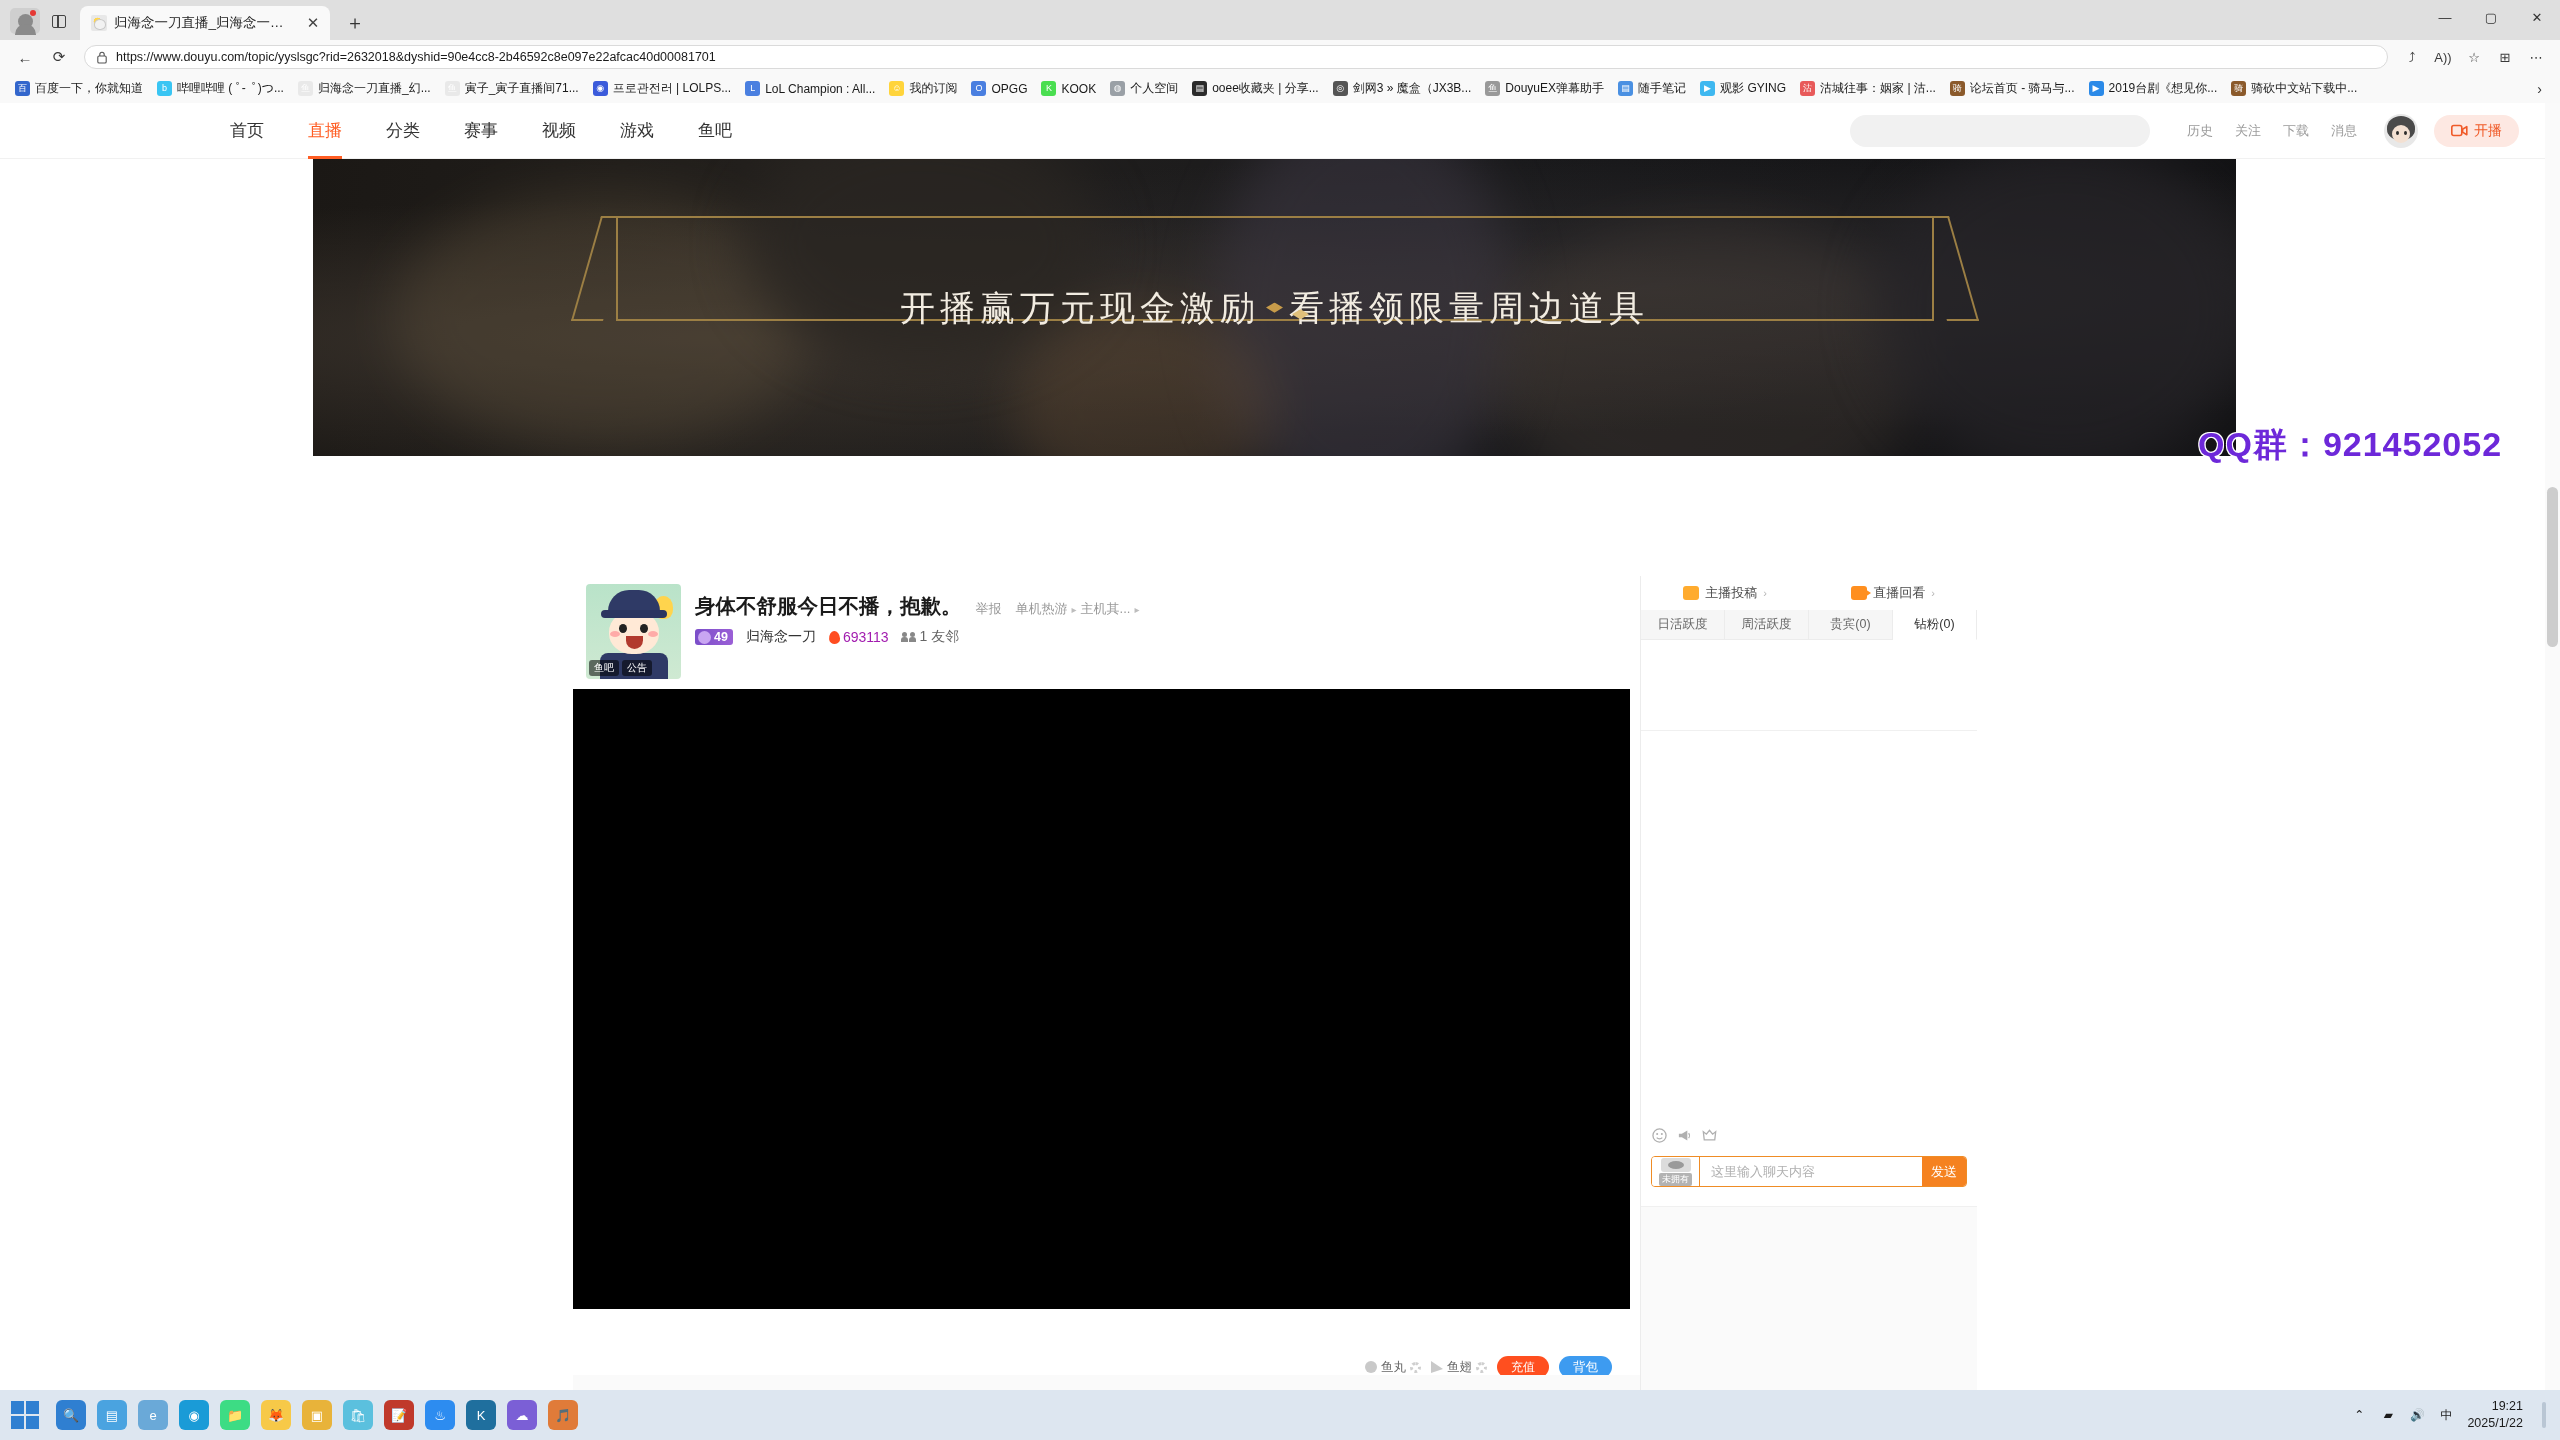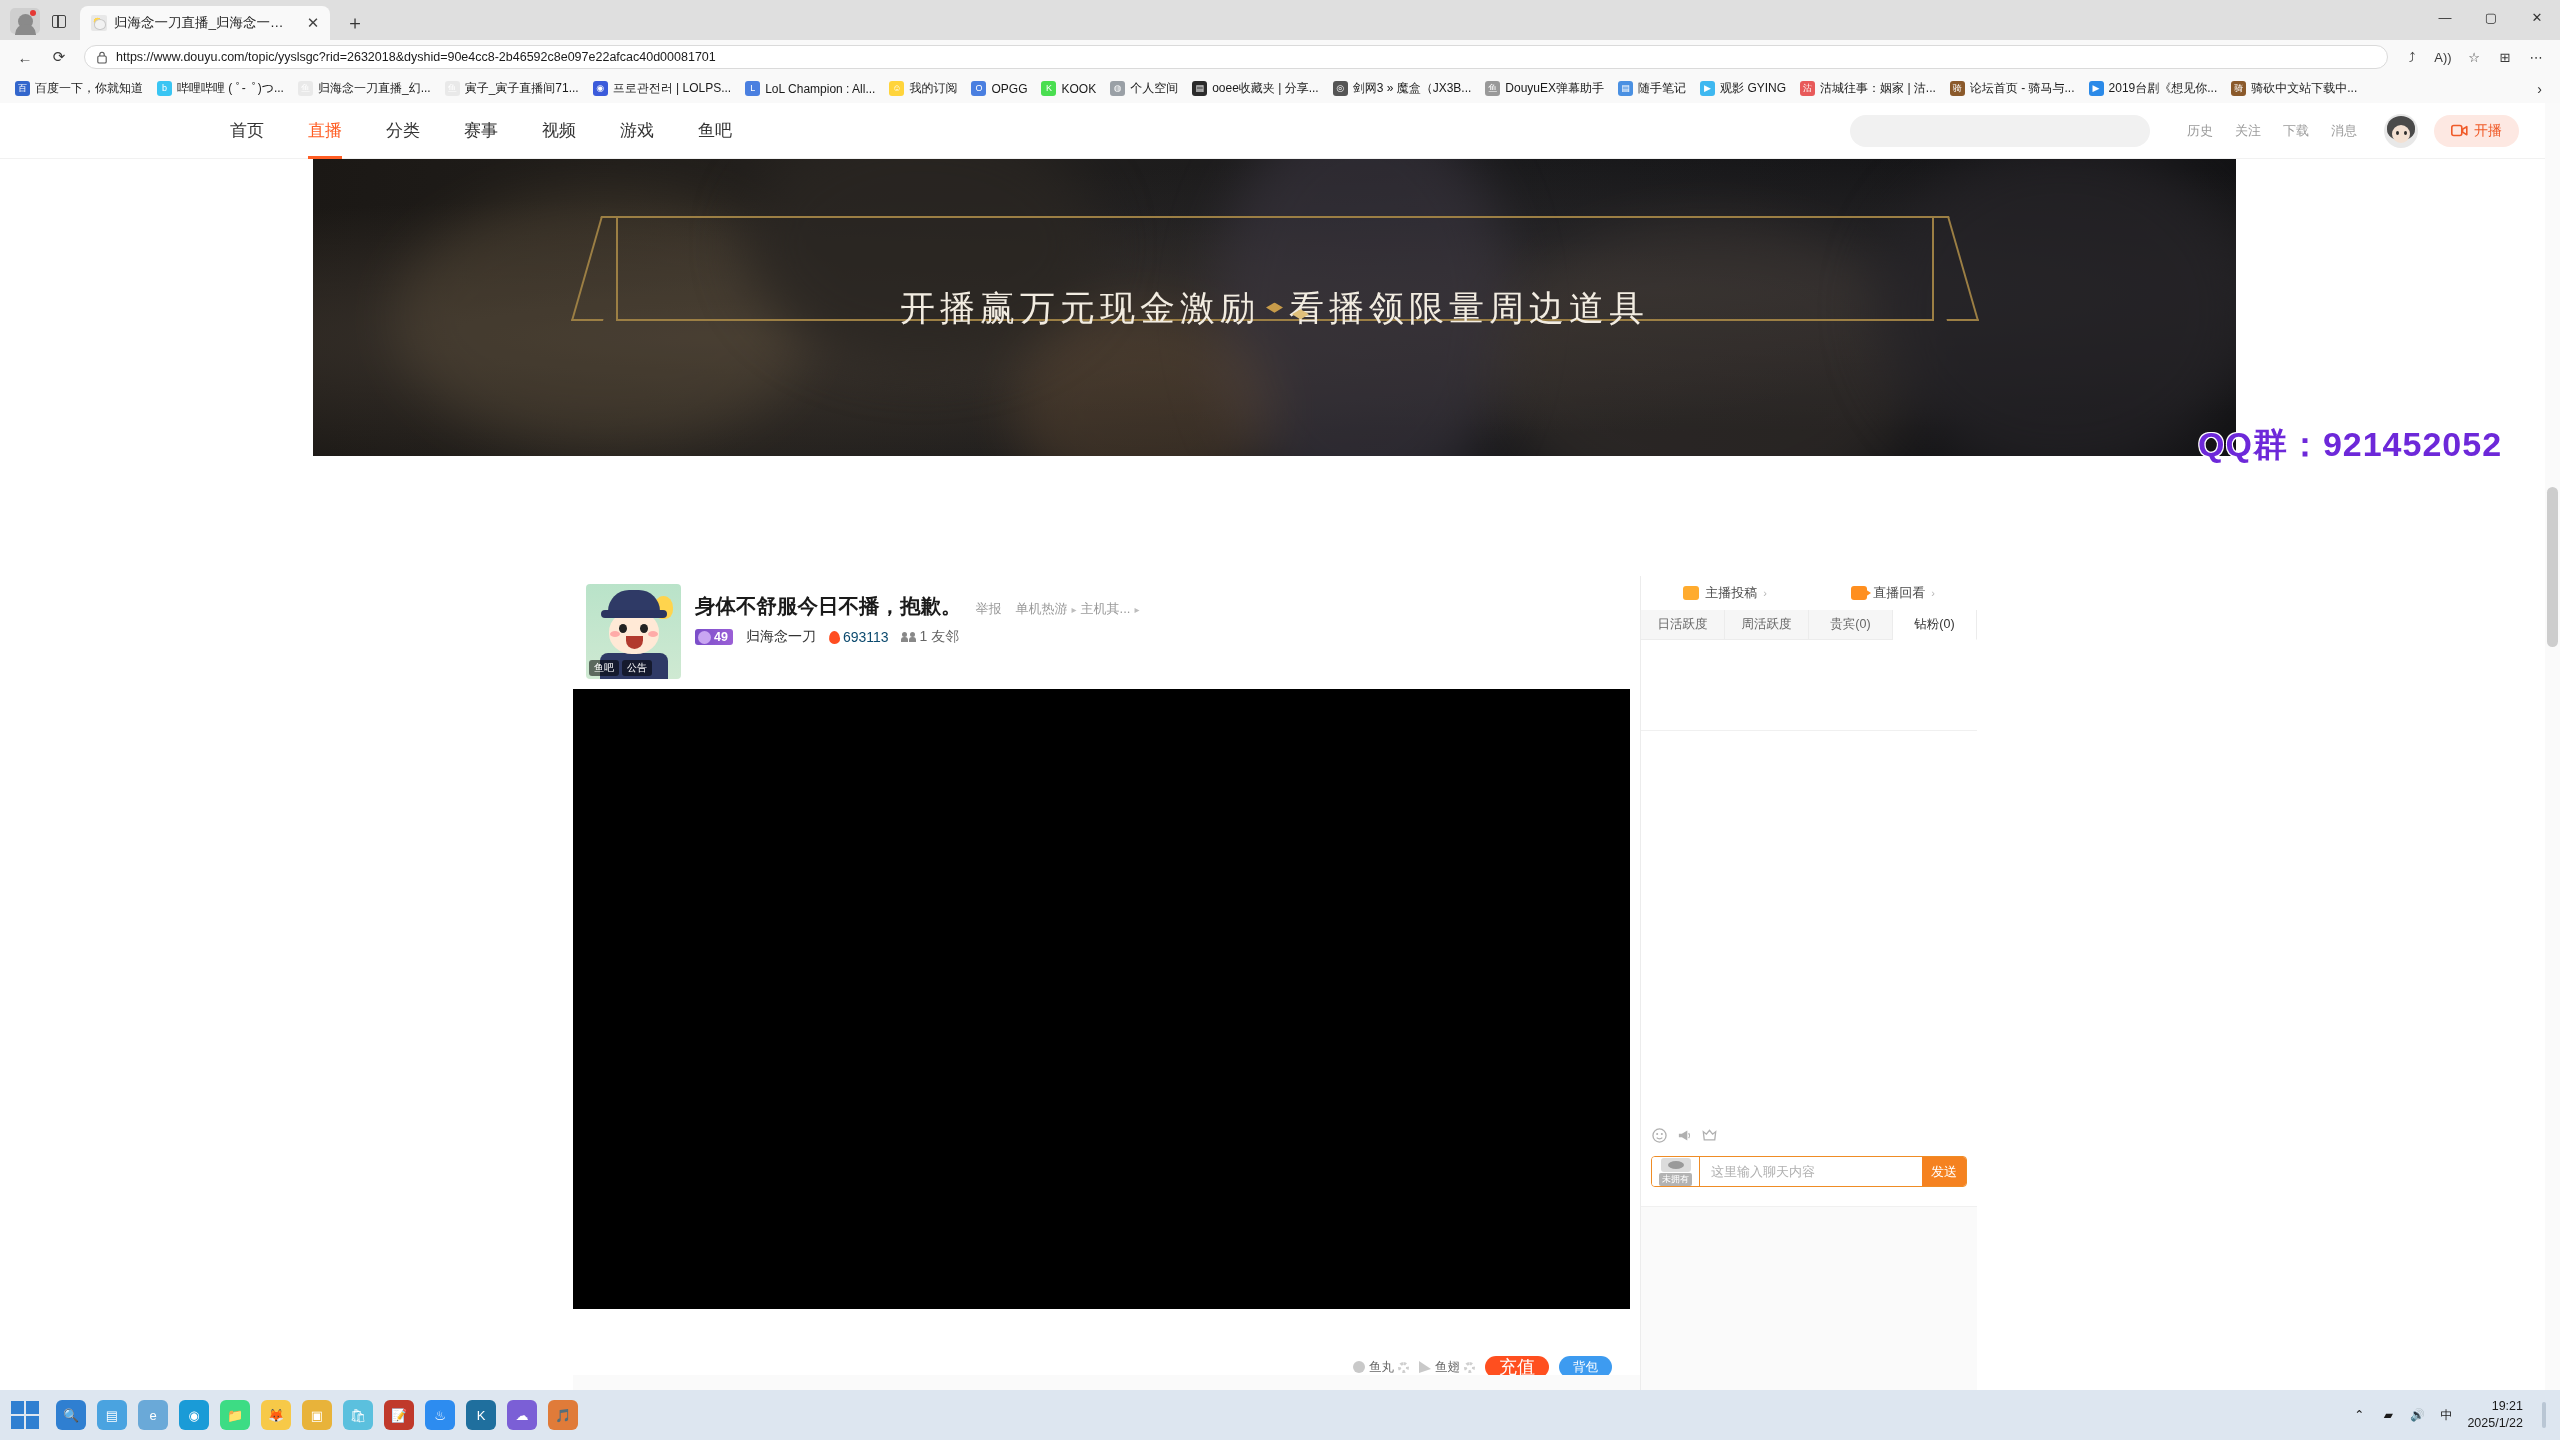--- a/index.html
+++ b/index.html
@@ -141,21 +141,21 @@
 
   .title-line { position:absolute; left:122px; top:16px; display:flex; align-items:baseline; gap:14px; }
   .room-title { font-size:20.5px; font-weight:bold; color:#1a1a1a; }
   .report { font-size:13px; color:#9a9a9a; }
   .cats { font-size:13px; color:#9a9a9a; display:flex; align-items:center; gap:4px;}
   .cats .car { font-size:10px; color:#bdbdbd;}
   .meta-line { position:absolute; left:122px; top:52px; display:flex; align-items:center; gap:13px; font-size:14px; color:#666;}
   .lvl-badge { display:flex; align-items:center; gap:3px; background:linear-gradient(90deg,#7b4ec9,#9a5fd6); color:#fff; border-radius:3px; padding:1px 5px 1px 3px; font-size:12.5px; font-weight:bold;}
   .lvl-badge .orb { width:13px;height:13px;border-radius:50%;background:#c9a6f2;display:inline-block;}
   .nick { color:#333; }
-  .hot { display:flex; align-items:center; gap:3px; color:#0c4a6e;}
+  .hot { display:flex; align-items:center; gap:3px; color:#a21caf;}
   .flame { width:11px;height:13px;background:#ff4d21;border-radius:50% 50% 50% 50%/60% 60% 40% 40%; transform:rotate(-4deg);}
   .friends { display:flex; align-items:center; gap:4px; color:#666;}
   .ppl { width:14px;height:10px;position:relative;}
   .ppl i{position:absolute;background:#888;border-radius:50%;}
   .ppl i:nth-child(1){left:0;top:0;width:5px;height:5px;}
   .ppl i:nth-child(2){left:8px;top:0;width:5px;height:5px;}
   .ppl i:nth-child(3){left:-1px;top:5px;width:7px;height:5px;border-radius:3px 3px 0 0;}
   .ppl i:nth-child(4){left:7px;top:5px;width:7px;height:5px;border-radius:3px 3px 0 0;}
 
   .follow-wrap { position:absolute; right:42px; top:12px; display:flex; align-items:center; }
@@ -171,21 +171,21 @@
   .share-row span { display:flex; align-items:center; gap:4px;}
   .mini-ico{width:12px;height:12px;border:1.3px solid #a8a8a8;border-radius:2px;display:inline-block;}
 
   .player { position:absolute; left:0; top:113px; width:1057px; height:620px; background:#000; }
   .player-bottom { position:absolute; left:0; top:760px; width:1057px; height:66px; background:#fff; border-bottom:1px solid #f0f0f0;}
   .pb-right { position:absolute; right:18px; top:20px; display:flex; align-items:center; gap:10px;}
   .pb-item { display:flex; align-items:center; gap:4px; font-size:12.5px; color:#666;}
   .coin { width:12px;height:12px;border-radius:50%;background:#c9c9c9;display:inline-block;}
   .wing { width:0;height:0;border-left:12px solid #c9c9c9;border-top:8px solid transparent;border-bottom:4px solid transparent;display:inline-block;}
   .dotspin { width:11px;height:11px;border-radius:50%;border:3px dotted #cfcfcf;}
-  .btn-red { height:22px; padding:0 14px; border-radius:11px; background:#ff4f1f; color:#fff; font-size:18px; display:flex;align-items:center;}
+  .btn-red { height:22px; padding:0 14px; border-radius:11px; background:#ff4f1f; color:#fff; font-size:12px; display:flex;align-items:center;}
   .btn-blue { height:22px; padding:0 14px; border-radius:11px; background:#3d9bf0; color:#fff; font-size:12.5px; display:flex;align-items:center;}
   .room-foot { position:absolute; left:0; top:799px; width:1400px; height:52px; background:#fafafa; }
 
   
   .chatcol { position:absolute; left:1640px; top:473px; width:336px; height:851px; background:#fff; border-left:1px solid #ececec; }
   .ctop { position:absolute; left:0; top:0; width:336px; height:34px; display:flex; align-items:center; }
   .ctop .citem { flex:1; display:flex; align-items:center; justify-content:center; gap:6px; font-size:13px; color:#4a4a4a;}
   .ctop .cico { width:16px;height:14px;border-radius:3px;background:#ffab2e;position:relative;}
   .ctop .cico.vid{background:#ff8f1f;}
   .ctop .cico.vid:after{content:"";position:absolute;right:-4px;top:3px;border-left:6px solid #ff8f1f;border-top:4px solid transparent;border-bottom:4px solid transparent;}

